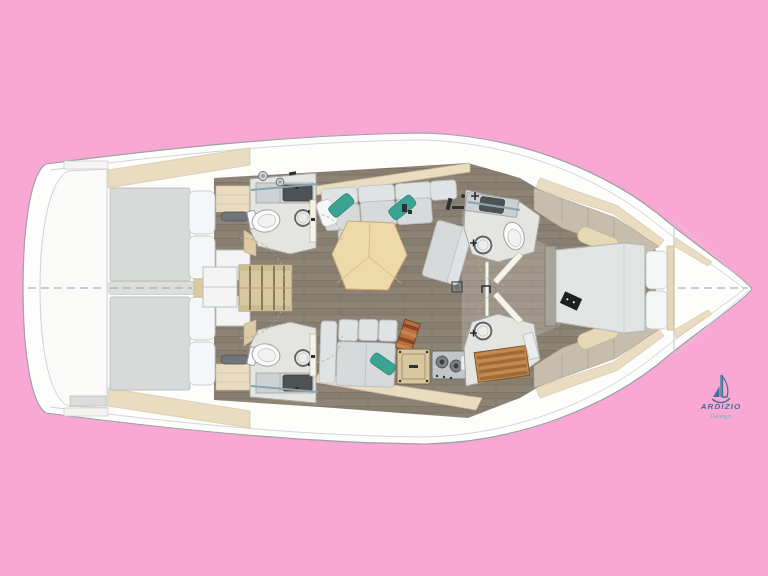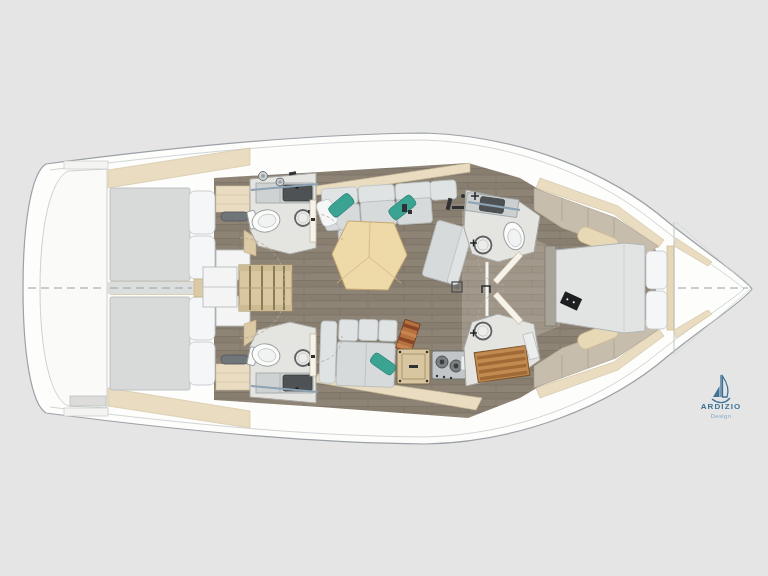--- a/index.html
+++ b/index.html
@@ -1,17 +1,17 @@
 <!DOCTYPE html>
 <html><head>
 <meta charset="utf-8">
 <style>
   html,body{margin:0;padding:0;background:#ffffff;}
-  .stage{position:relative;width:768px;height:576px;background:#e5e5e5;overflow:hidden;
-         font-family:"Liberation Sans",sans-serif;}
+  .stage{position:relative;width:768px;height:576px;background:#f9a8d4;overflow:hidden;
+         font-family:"Liberation Sans",sans-serif;font-style:italic;}
   svg{position:absolute;left:0;top:0;}
   
   .hull      {fill:#fdfdfc;stroke:#9ba1a5;stroke-width:1.2;}
   .innerline {fill:none;stroke:#c6cacc;stroke-width:0.8;}
   .platform  {fill:#fafaf9;stroke:#c2c6c8;stroke-width:0.8;}
   .room      {fill:#e4e4e0;stroke:#a7a7a3;stroke-width:1;}
   .mattress  {fill:#d8dada;stroke:#b9bdbf;stroke-width:0.9;}
   .pillow    {fill:#f5f6f7;stroke:#c5c9cb;stroke-width:0.9;}
   .teal      {fill:#3aa392;stroke:#2c8478;stroke-width:0.8;}
   .beige     {fill:#e9dcc0;stroke:#cfbf9d;stroke-width:0.6;}

